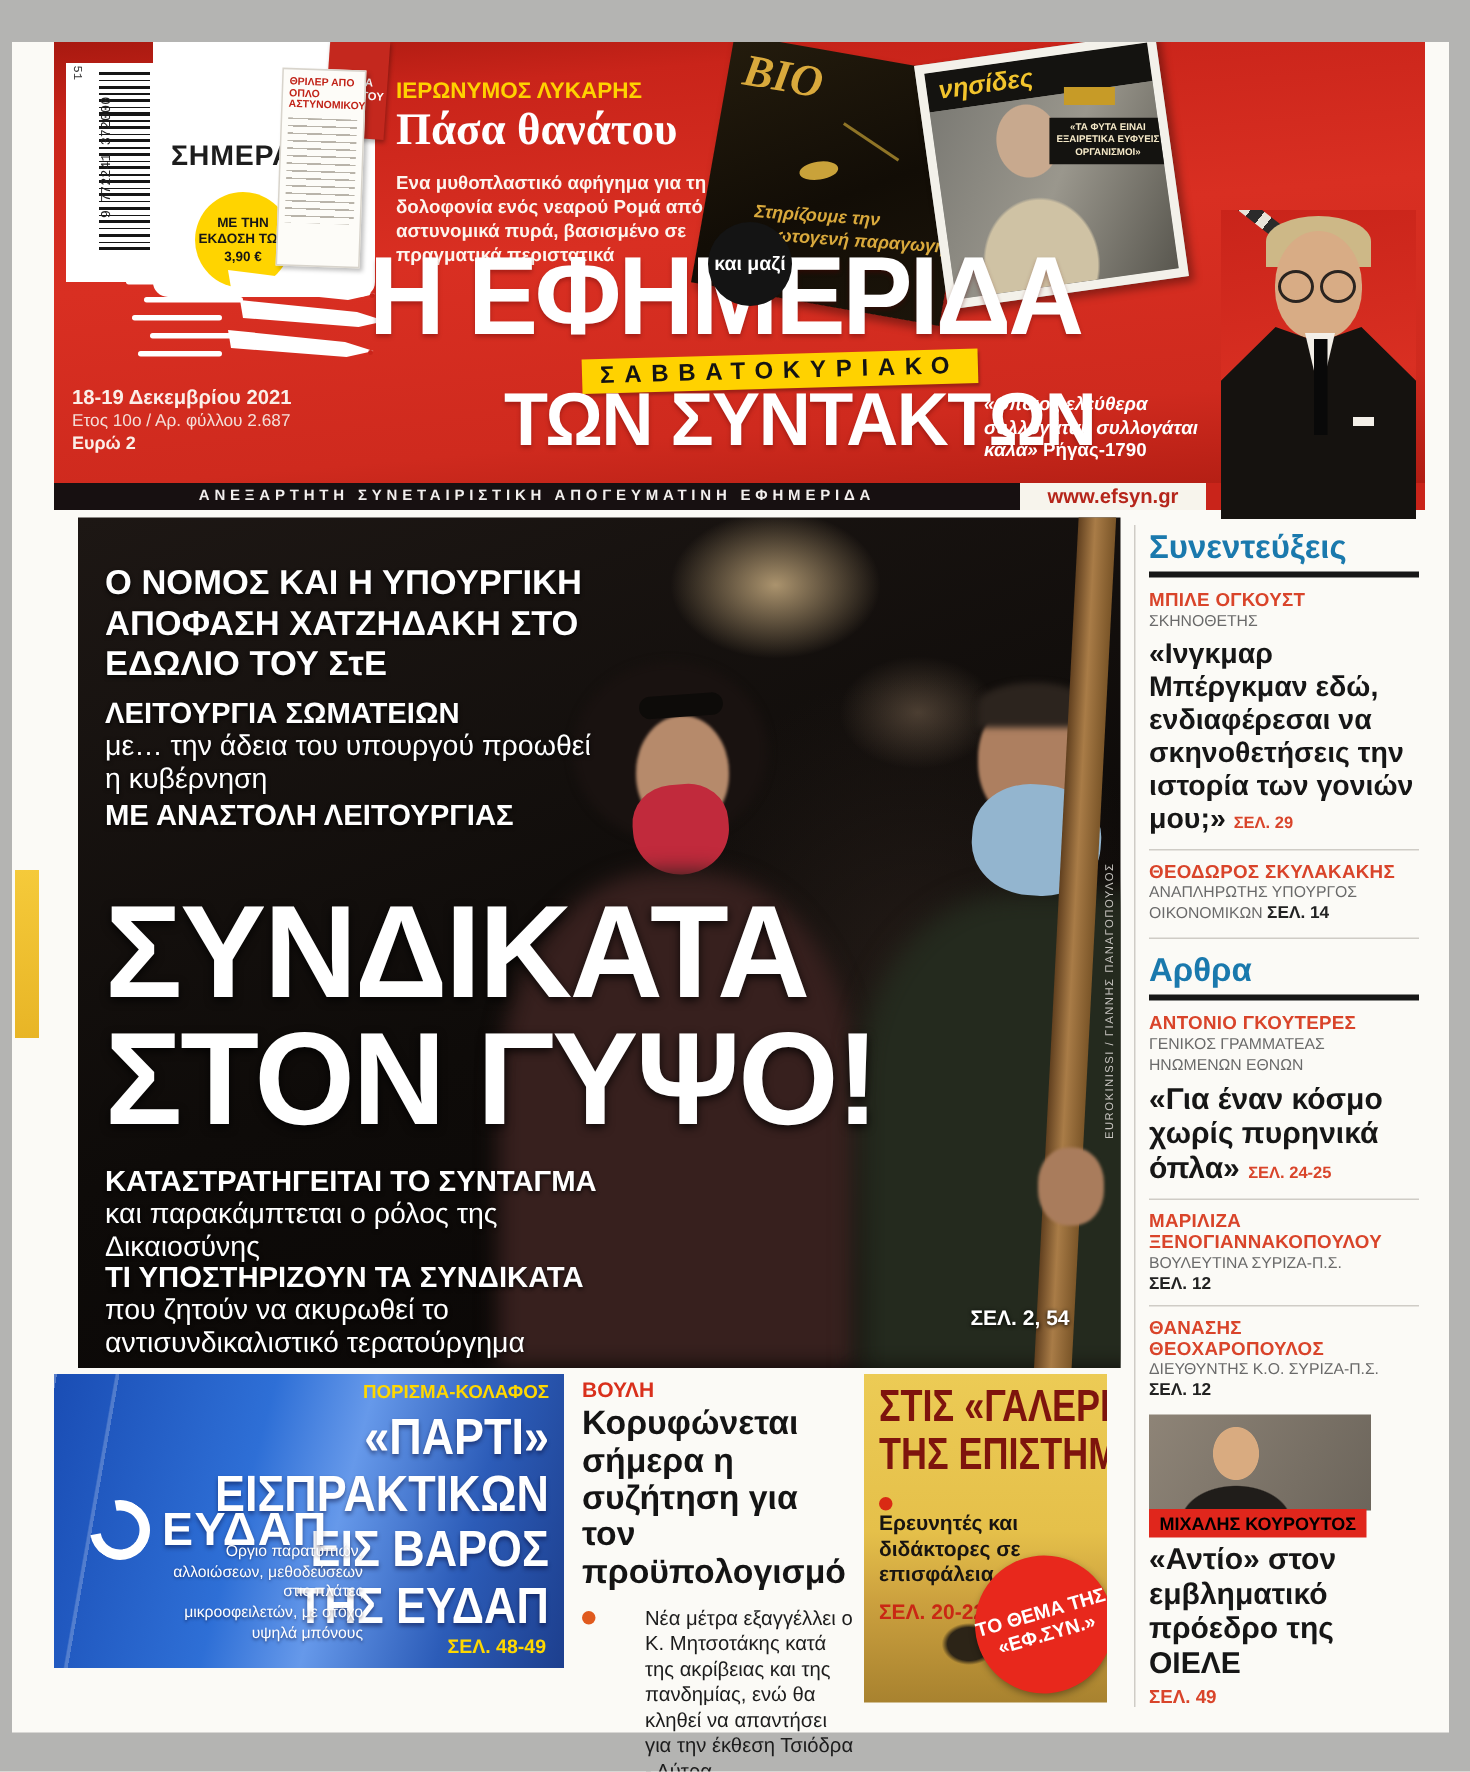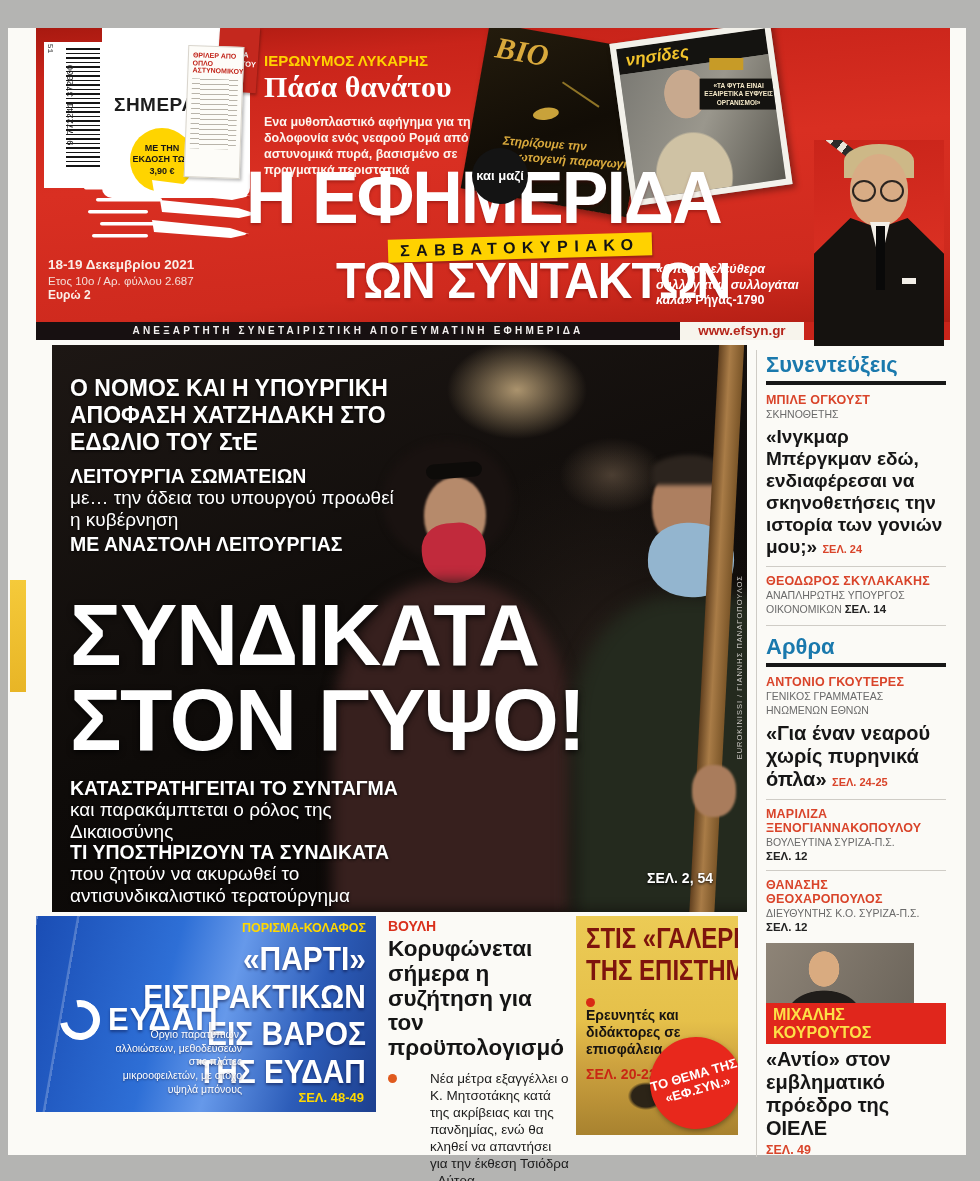--- a/index.html
+++ b/index.html
@@ -112,21 +112,21 @@
   .sb-role{font-size:10.5px;color:#6a6a6a;margin-top:1px;line-height:1.3;}
   .sb-quote{font-size:19px;font-weight:800;color:#161616;line-height:1.16;margin-top:4px;}
   .sb-page{color:#d9442a;font-size:11px;font-weight:800;}
   .sb-page-dark{color:#222;font-size:11.5px;font-weight:800;}
   .sb-div{border-top:1px solid #cfccc6;margin:8px 0 7px;}
   .kour-photo{width:148px;height:64px;margin-top:10px;position:relative;overflow:hidden;
     background:
       radial-gradient(26px 30px at 58px 26px,#d9ab80 58%,transparent 60%),
       radial-gradient(60px 40px at 58px 72px,#201d1a 60%,transparent 62%),
       linear-gradient(120deg,#8e8477,#6c655b);}
-  .kour-label{display:inline-block;background:#e0261c;color:#fde047;font-size:16px;font-weight:800;padding:3px 7px 2px;margin-top:-4px;position:relative;z-index:2;}
+  .kour-label{display:inline-block;background:#e0261c;color:#000000;font-size:12px;font-weight:800;padding:3px 7px 2px;margin-top:-4px;position:relative;z-index:2;}
   
   .eydap{position:absolute;left:28px;top:888px;width:340px;height:196px;overflow:hidden;color:#fff;
     background:
      linear-gradient(100deg,rgba(255,255,255,.28) 0 2px,transparent 2px 40px,rgba(255,255,255,.22) 41px 43px,transparent 43px),
      linear-gradient(105deg,#1a4db4 0%,#2e6fd6 38%,#6699ea 55%,#2c5cb8 78%,#1d3f8e 100%);}
   .ey-kicker{position:absolute;right:10px;top:5px;color:#ffd800;font-size:12.5px;font-weight:800;}
   .ey-headline{position:absolute;right:10px;top:24px;text-align:right;font-size:34px;line-height:1.11;font-weight:900;
     transform:scaleX(.88);transform-origin:right top;text-shadow:0 2px 3px rgba(0,0,40,.45);}
   .ey-desc{position:absolute;left:78px;top:112px;width:128px;text-align:right;font-size:10.5px;font-weight:normal;line-height:1.3;text-shadow:0 1px 2px rgba(0,0,40,.5);}
   .ey-page{position:absolute;right:12px;top:174px;color:#ffd800;font-size:13px;font-weight:800;}
@@ -285,21 +285,21 @@
 
   <div class="sidebar">
     <div class="sb-h">Συνεντεύξεις</div>
     <div class="sb-rule"></div>
 
     <div>
       <div class="sb-name">ΜΠΙΛΕ ΟΓΚΟΥΣΤ</div>
       <div class="sb-role">ΣΚΗΝΟΘΕΤΗΣ</div>
       <div class="sb-quote">
         <span>«Ινγκμαρ Μπέργκμαν εδώ, ενδιαφέρεσαι να σκηνοθετήσεις την ιστορία των γονιών μου;»</span>
-        <span class="sb-page">ΣΕΛ. 24</span>
+        <span class="sb-page">ΣΕΛ. 29</span>
       </div>
     </div>
     <div class="sb-div"></div>
 
     <div>
       <div class="sb-name">ΘΕΟΔΩΡΟΣ ΣΚΥΛΑΚΑΚΗΣ</div>
       <div class="sb-role">
         <span>ΑΝΑΠΛΗΡΩΤΗΣ ΥΠΟΥΡΓΟΣ ΟΙΚΟΝΟΜΙΚΩΝ</span>
         <span class="sb-page-dark">ΣΕΛ. 14</span>
       </div>
@@ -307,21 +307,21 @@
     <div class="sb-div"></div>
 
 
     <div class="sb-h" style="margin-top:8px;">Αρθρα</div>
     <div class="sb-rule"></div>
 
     <div>
       <div class="sb-name">ΑΝΤΟΝΙΟ ΓΚΟΥΤΕΡΕΣ</div>
       <div class="sb-role">ΓΕΝΙΚΟΣ ΓΡΑΜΜΑΤΕΑΣ ΗΝΩΜΕΝΩΝ ΕΘΝΩΝ</div>
       <div class="sb-quote" style="font-size:20px;">
-        <span>«Για έναν νεαρού χωρίς πυρηνικά όπλα»</span>
+        <span>«Για έναν κόσμο χωρίς πυρηνικά όπλα»</span>
         <span class="sb-page">ΣΕΛ. 24-25</span>
       </div>
     </div>
     <div class="sb-div"></div>
 
     <div>
       <div class="sb-name">ΜΑΡΙΛΙΖΑ ΞΕΝΟΓΙΑΝΝΑΚΟΠΟΥΛΟΥ</div>
       <div class="sb-role">ΒΟΥΛΕΥΤΙΝΑ ΣΥΡΙΖΑ-Π.Σ.</div>
       <div class="sb-page-dark">ΣΕΛ. 12</div>
     </div>

